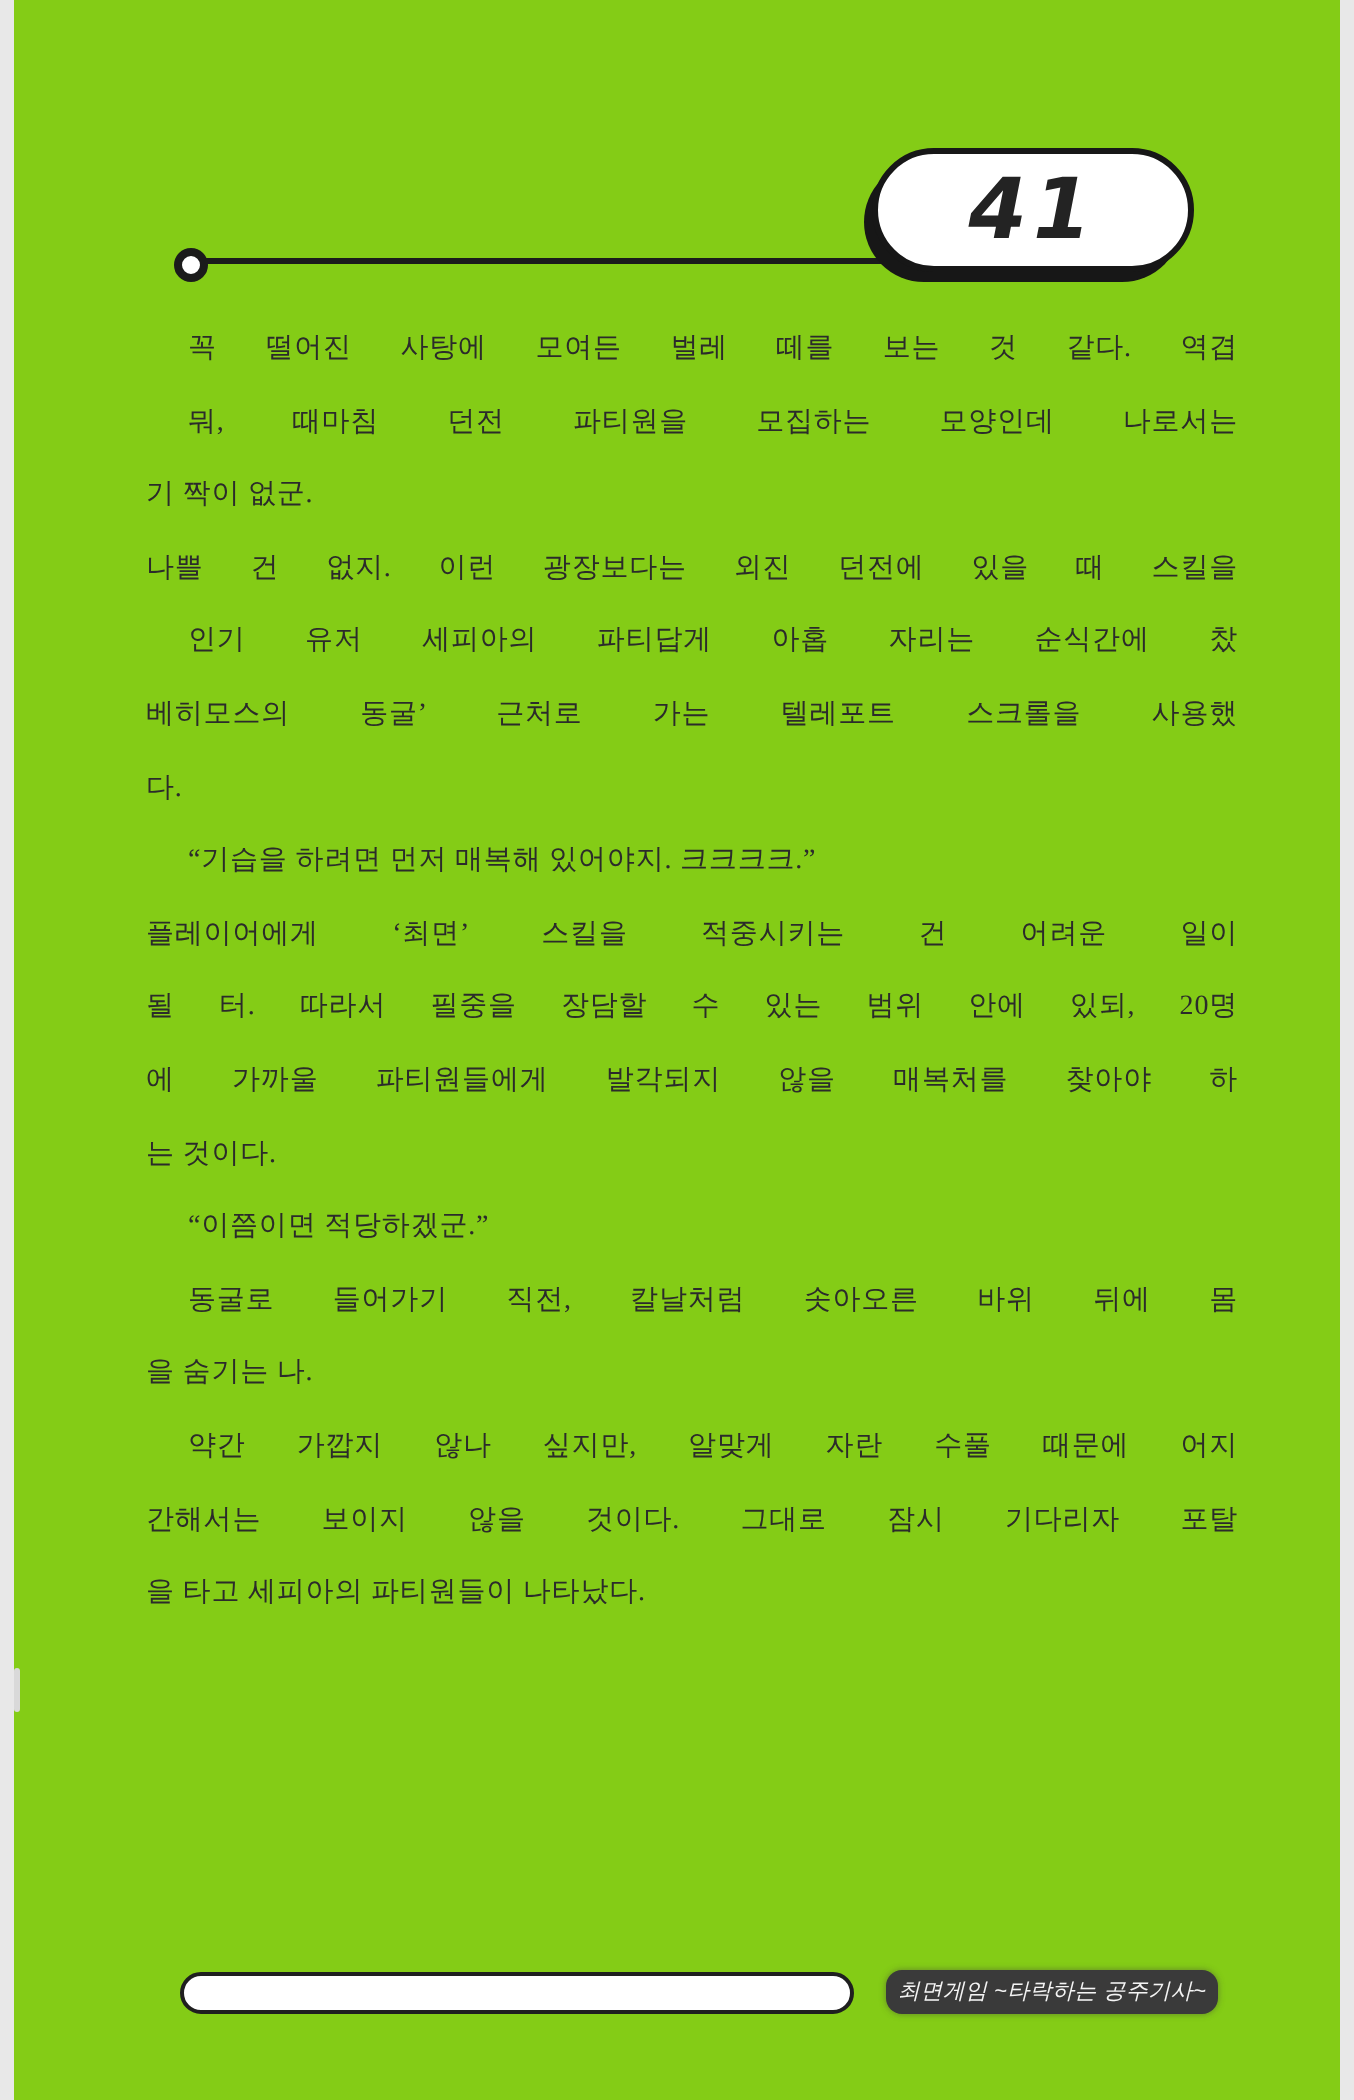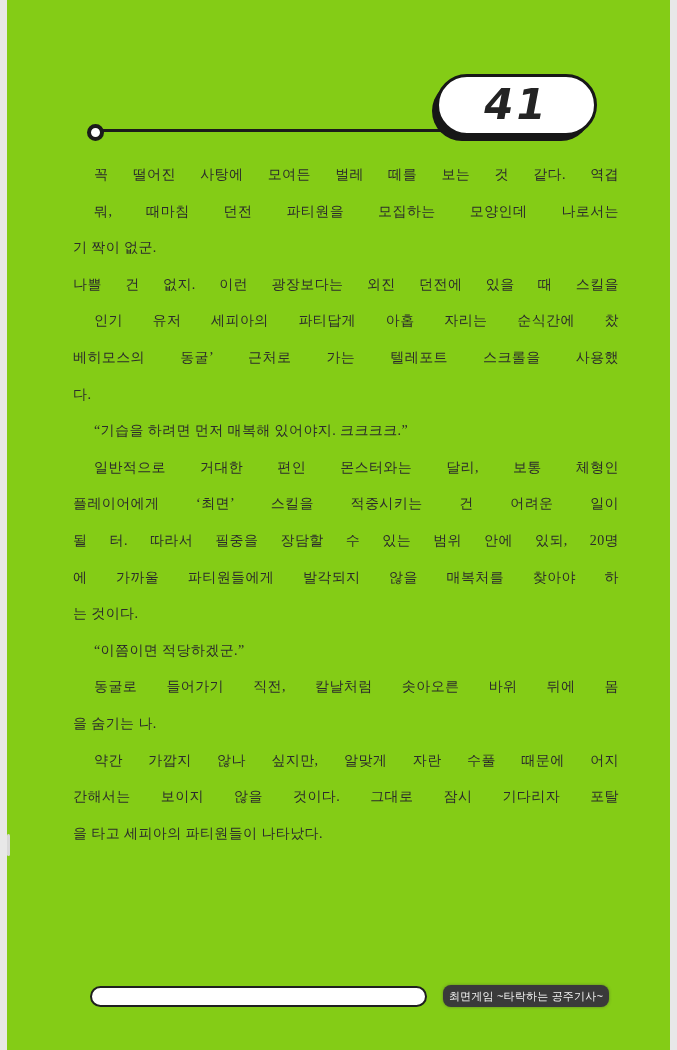--- a/index.html
+++ b/index.html
@@ -81,20 +81,21 @@
   }
   .footer-badge {
     position: absolute;
     left: 436px; top: 985px;
     width: 166px; height: 22px;
     background: #3a3a3a;
     border-radius: 8px;
     box-shadow: 0 0 3px rgba(60,60,60,0.5);
     display: flex; align-items: center; justify-content: center;
     box-sizing: border-box;
+    font-style: italic;
   }
   .footer-badge-text {
     color: #f4f4f4;
     font-family: "Liberation Sans", "DejaVu Sans", sans-serif;
     font-size: 11px;
     line-height: 22px;
     white-space: nowrap;
     letter-spacing: 0.2px;
   }
 
@@ -120,21 +121,20 @@
 
   <main class="body-text">
     <div class="line ind">꼭 떨어진 사탕에 모여든 벌레 떼를 보는 것 같다. 역겹</div>
     <div class="line ind">뭐, 때마침 던전 파티원을 모집하는 모양인데 나로서는</div>
     <div class="line end">기 짝이 없군.</div>
     <div class="line">나쁠 건 없지. 이런 광장보다는 외진 던전에 있을 때 스킬을</div>
     <div class="line ind">인기 유저 세피아의 파티답게 아홉 자리는 순식간에 찼</div>
     <div class="line">베히모스의 동굴’ 근처로 가는 텔레포트 스크롤을 사용했</div>
     <div class="line end">다.</div>
     <div class="line ind end">“기습을 하려면 먼저 매복해 있어야지. 크크크크.”</div>
-    <div class="line ind">일반적으로 거대한 편인 몬스터와는 달리, 보통 체형인</div>
     <div class="line">플레이어에게 ‘최면’ 스킬을 적중시키는 건 어려운 일이</div>
     <div class="line">될 터. 따라서 필중을 장담할 수 있는 범위 안에 있되, 20명</div>
     <div class="line">에 가까울 파티원들에게 발각되지 않을 매복처를 찾아야 하</div>
     <div class="line end">는 것이다.</div>
     <div class="line ind end">“이쯤이면 적당하겠군.”</div>
     <div class="line ind">동굴로 들어가기 직전, 칼날처럼 솟아오른 바위 뒤에 몸</div>
     <div class="line end">을 숨기는 나.</div>
     <div class="line ind">약간 가깝지 않나 싶지만, 알맞게 자란 수풀 때문에 어지</div>
     <div class="line">간해서는 보이지 않을 것이다. 그대로 잠시 기다리자 포탈</div>
     <div class="line end">을 타고 세피아의 파티원들이 나타났다.</div>

